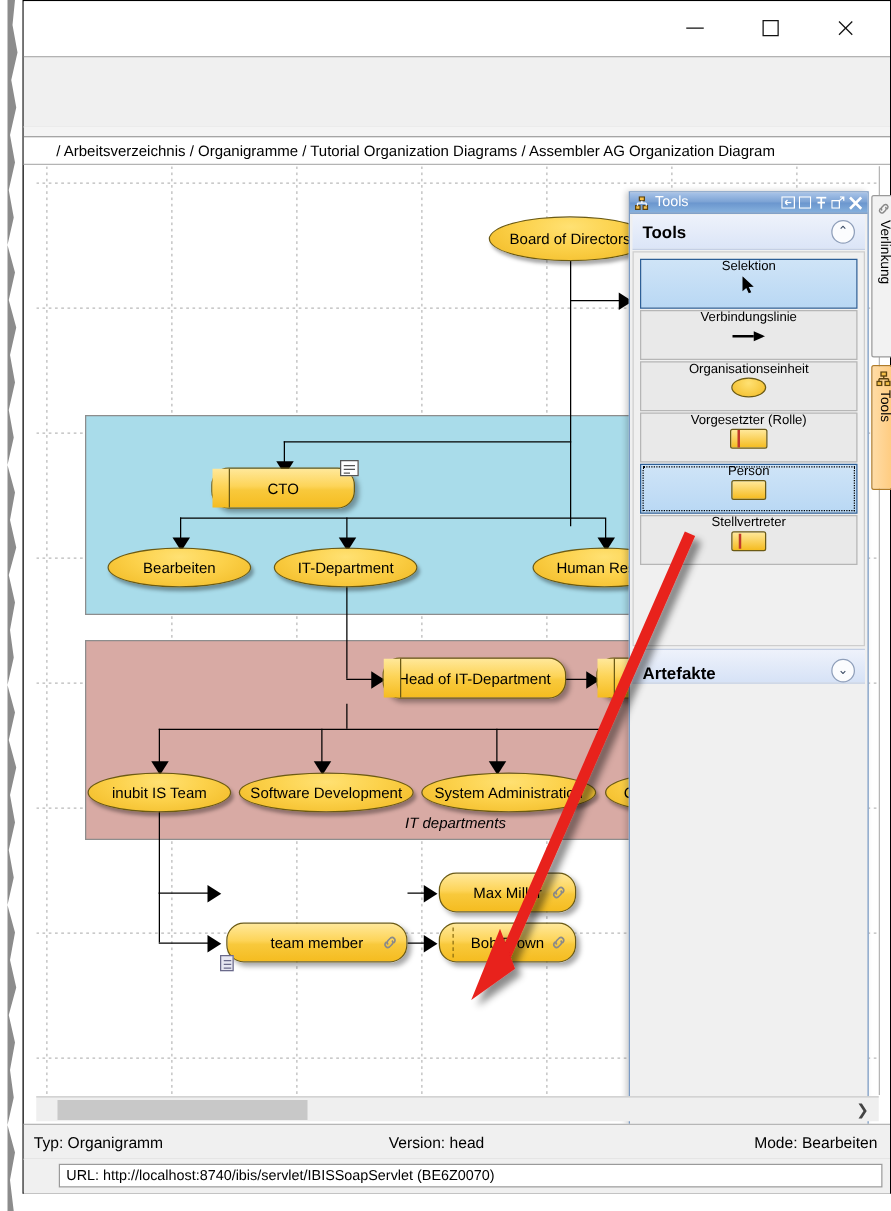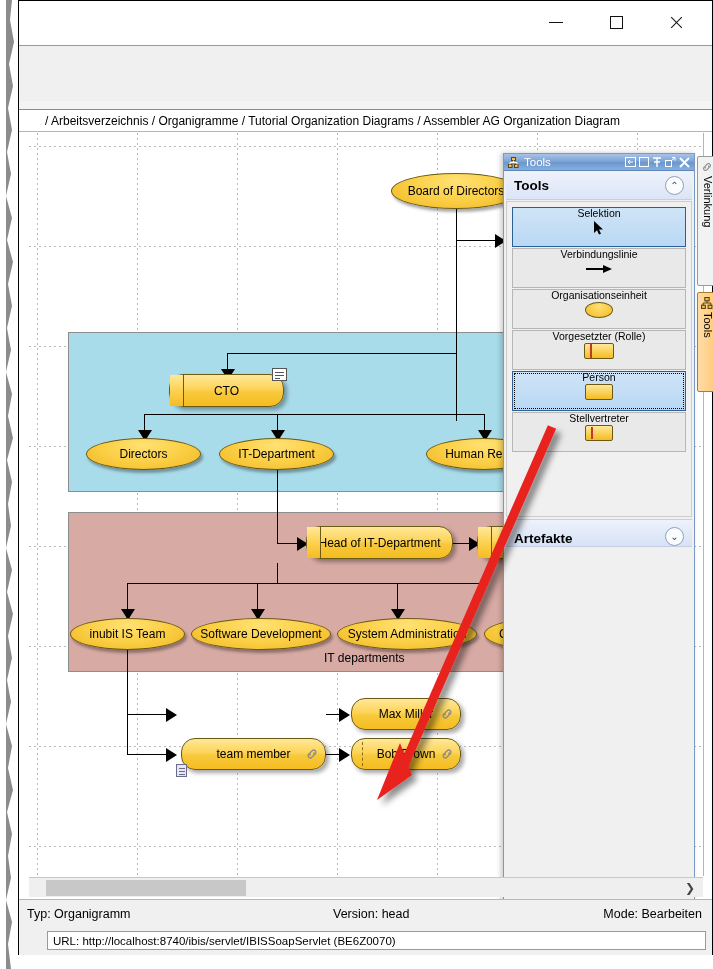--- a/index.html
+++ b/index.html
@@ -71,21 +71,21 @@
   .gridline-v{position:absolute;top:0;bottom:0;width:1px;
     background-image:linear-gradient(to bottom,#b9b9b9 50%,rgba(255,255,255,0) 0);
     background-size:1px 5px;}
   .gridline-h{position:absolute;left:0;right:0;height:1px;
     background-image:linear-gradient(to right,#b9b9b9 50%,rgba(255,255,255,0) 0);
     background-size:5px 1px;}
 
   
   .region{position:absolute;box-sizing:border-box;border:1px solid #8d8d8d;}
   #region-management{background:#a9dcea;}
-  #region-it{background:#d8aaa4;}
+  #region-it{background:#d8aaa4;font-style:italic;}
   .region-label{
     position:absolute;font-size:12px;color:#000;white-space:nowrap;
   }
 
   
   .ellipse-node{
     position:absolute;box-sizing:border-box;
     border:1px solid #6b5a14;border-radius:50%;
     background:radial-gradient(ellipse at 50% 22%, #ffe173 0%, #fcd14a 45%, #f0b822 100%);
     display:flex;align-items:center;justify-content:center;
@@ -230,21 +230,21 @@
   #hscroll-right{position:absolute;right:6px;top:2px;width:14px;height:16px;
     display:flex;align-items:center;justify-content:center;font-size:12px;color:#444;}
 
   
   #statusbar{
     position:absolute;left:0;top:898px;right:0;height:27px;
     background:#f0f0f0;border-top:1px solid #b6b6b6;border-bottom:1px solid #b6b6b6;
     display:flex;align-items:center;font-size:12.5px;color:#000;
   }
   #st-typ{position:absolute;left:8px;}
-  #st-version{position:absolute;left:314px;}
+  #st-version{position:absolute;left:292px;}
   #st-mode{position:absolute;right:10px;}
   #urlbar{
     position:absolute;left:0;top:926px;right:0;height:28px;
     background:#f0f0f0;display:flex;align-items:center;
   }
   #url-field{
     position:absolute;left:28px;right:6px;top:4px;height:19px;
     background:#fff;border:1px solid #9a9a9a;box-sizing:border-box;
     display:flex;align-items:center;padding-left:5px;font-size:11.5px;color:#000;
   }
@@ -373,21 +373,21 @@
       <span class="role-bar"></span>
       <span>CTO</span>
       <span class="note-ico">
         <i style="top:3px"></i>
           <i style="top:6px"></i>
           <i style="top:9px;width:5px"></i>
       </span>
     </div>
 
     <div class="ellipse-node" style="left:57px;top:305px;width:115px;height:32px;">
-      <span>Directors</span>
+      <span>Bearbeiten</span>
     </div>
     <div class="ellipse-node" style="left:190px;top:305px;width:115px;height:32px;">
       <span>IT-Department</span>
     </div>
     <div class="ellipse-node" style="left:397px;top:305px;width:115px;height:32px;">
       <span>Human Resou</span>
     </div>
 
     <div class="rect-node" style="left:277px;top:393px;width:147px;height:33px;">
       <span class="role-bar"></span>

